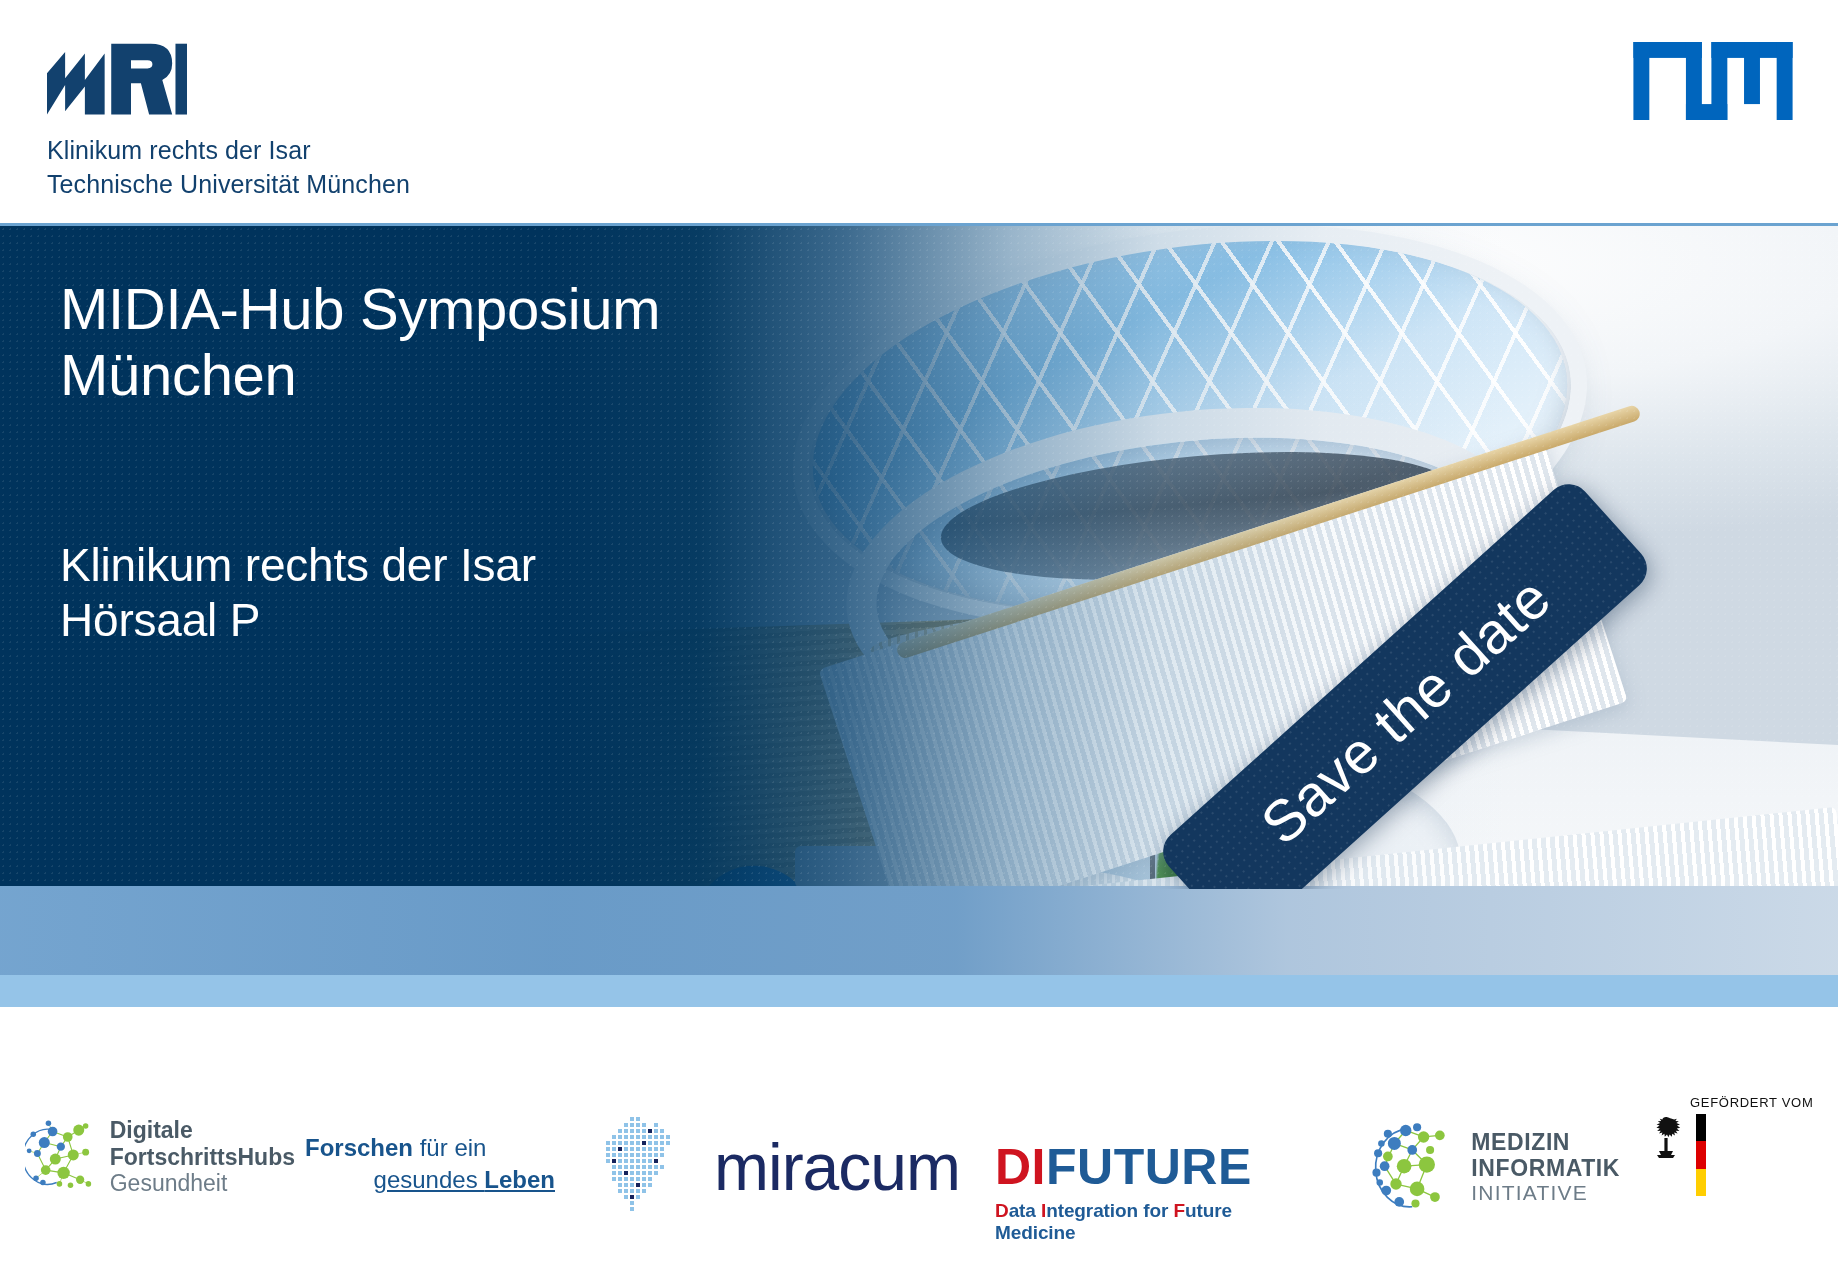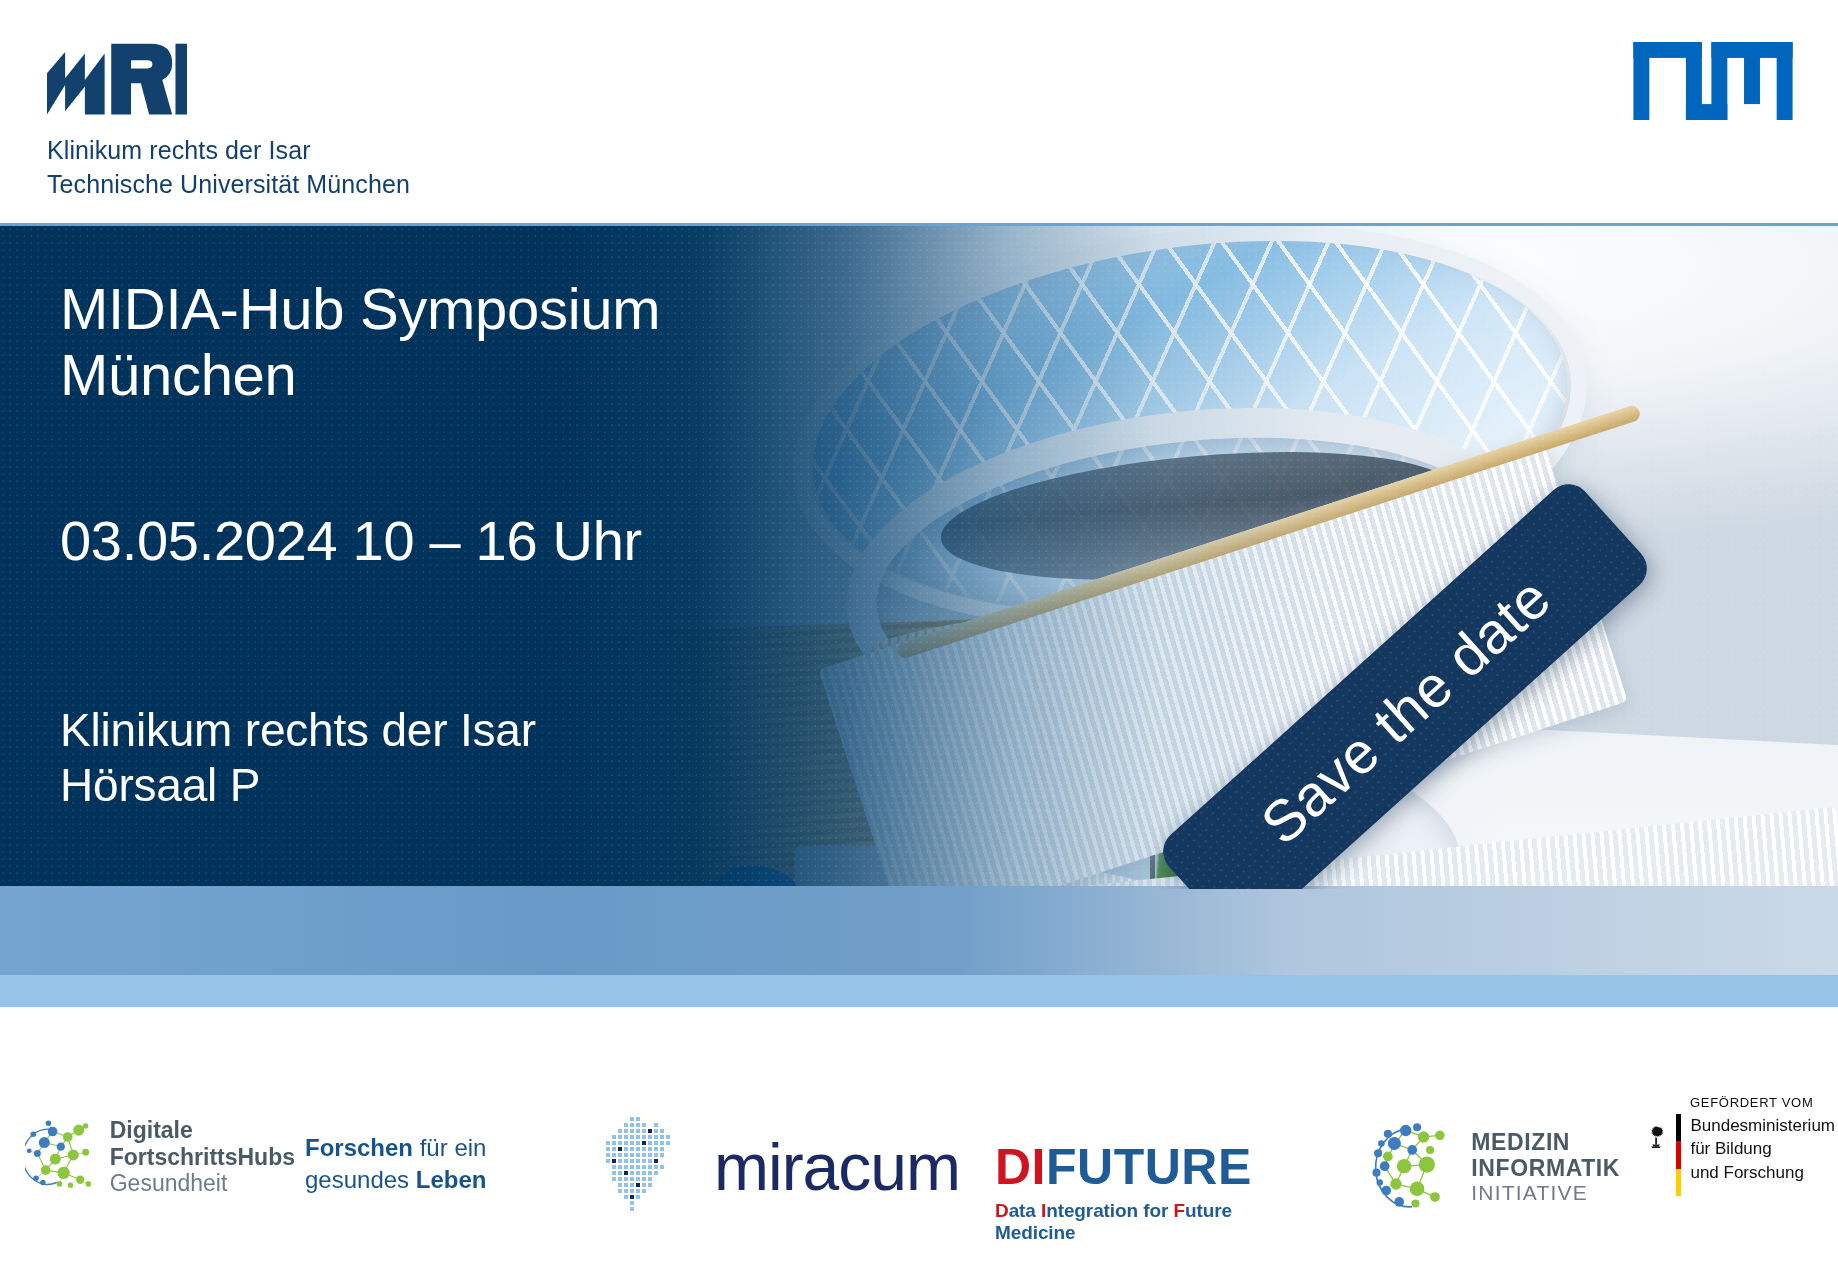--- a/index.html
+++ b/index.html
@@ -117,21 +117,21 @@
 
   
   .hub{left:25px;top:95px;width:270px;height:110px;display:flex;align-items:center;gap:2px;}
   .hub-txt{line-height:1.17;}
   .hub-txt .b{font-size:23px;font-weight:bold;color:#4a5a66;}
   .hub-txt .n{font-size:23px;color:#6d7c88;}
 
   
   .forschen{left:305px;top:125px;width:250px;color:#18548c;font-size:24px;line-height:1.32;}
   .forschen .r1{font-weight:400;}
-  .forschen .r2{font-weight:400;}
+  .forschen .r2{text-align:right;font-weight:400;text-decoration:underline;}
   .forschen b{font-weight:bold;}
 
   
   .miracum{left:600px;top:105px;width:370px;height:110px;display:flex;align-items:center;gap:28px;}
   .miracum-word{font-size:66px;color:#1b2a63;letter-spacing:-1px;line-height:1;}
 
   
   .difuture{left:995px;top:115px;width:300px;}
   .difuture .w{font-size:50px;font-weight:bold;letter-spacing:.5px;line-height:1;margin-top:20px;}
   .difuture .w .red{color:#cf1420;}
@@ -215,21 +215,20 @@
   </div>
 
   <div class="hero-tint"></div>
   <div class="hero-dots"></div>
 
   <div class="hero-text">
     <div class="hero-title">
       <div>MIDIA-Hub Symposium</div>
       <div>München</div>
     </div>
-    <div class="hero-date">03.05.2024 10 – 16 Uhr</div>
     <div class="hero-venue">
       <div>Klinikum rechts der Isar</div>
       <div>Hörsaal P</div>
     </div>
   </div>
 
   <div class="ribbon">
     <div class="ribbon-dots"></div>
     <span>Save the date</span>
   </div>
@@ -471,22 +470,17 @@
     <div class="bmbf-row">
       <svg width="42" height="46" viewBox="0 0 42 46">
         <g fill="#111">
           <path d="M21 3 c-2 0 -3.4 1.2 -3.6 2.6 l-2.6 -.8 1.4 2.2 -3.4 .2 2.4 1.8 -3.6 1.4 3 1.2 -3.2 2.2 3.4 .6 -2.6 2.6 3.6 -.2 -1.8 2.8 3.4 -1 -.8 3 2.8 -1.8 .4 3 2.2 -2.4 1.4 2.8 1.2 -2.8 2.2 2.4 .4 -3 2.8 1.8 -.8 -3 3.4 1 -1.8 -2.8 3.6 .2 -2.6 -2.6 3.4 -.6 -3.2 -2.2 3 -1.2 -3.6 -1.4 2.4 -1.8 -3.4 -.2 1.4 -2.2 -2.6 .8 C24.4 4.2 23 3 21 3 Z"></path>
           <rect x="19.4" y="24" width="3.2" height="13"></rect>
           <path d="M14 37 h14 l-2 4 h-10 z"></path>
           <path d="M12 41 h18 l-2 3 h-14 z"></path>
         </g>
       </svg>
       <div class="flagbar"></div>
-      <div class="bmbf-txt">
-        <div>Bundesministerium</div>
-        <div>für Bildung</div>
-        <div>und Forschung</div>
-      </div>
     </div>
   </div>
 
  </div>
 </div>
 
 </body></html>

